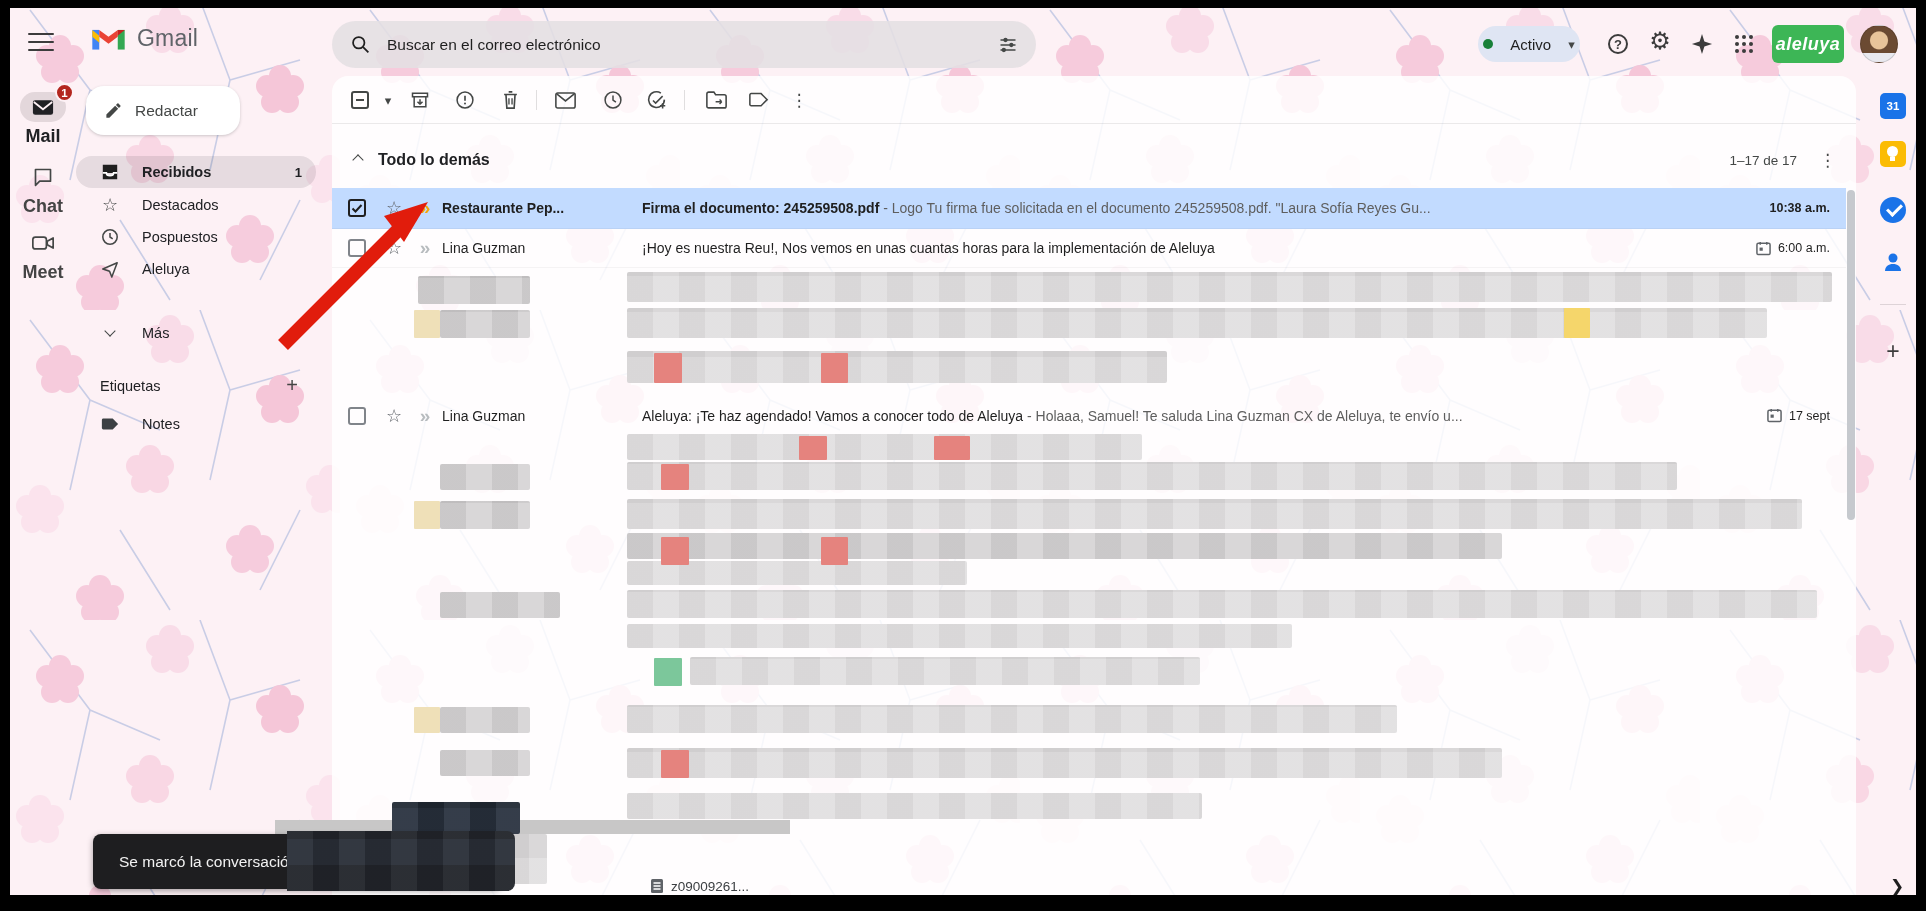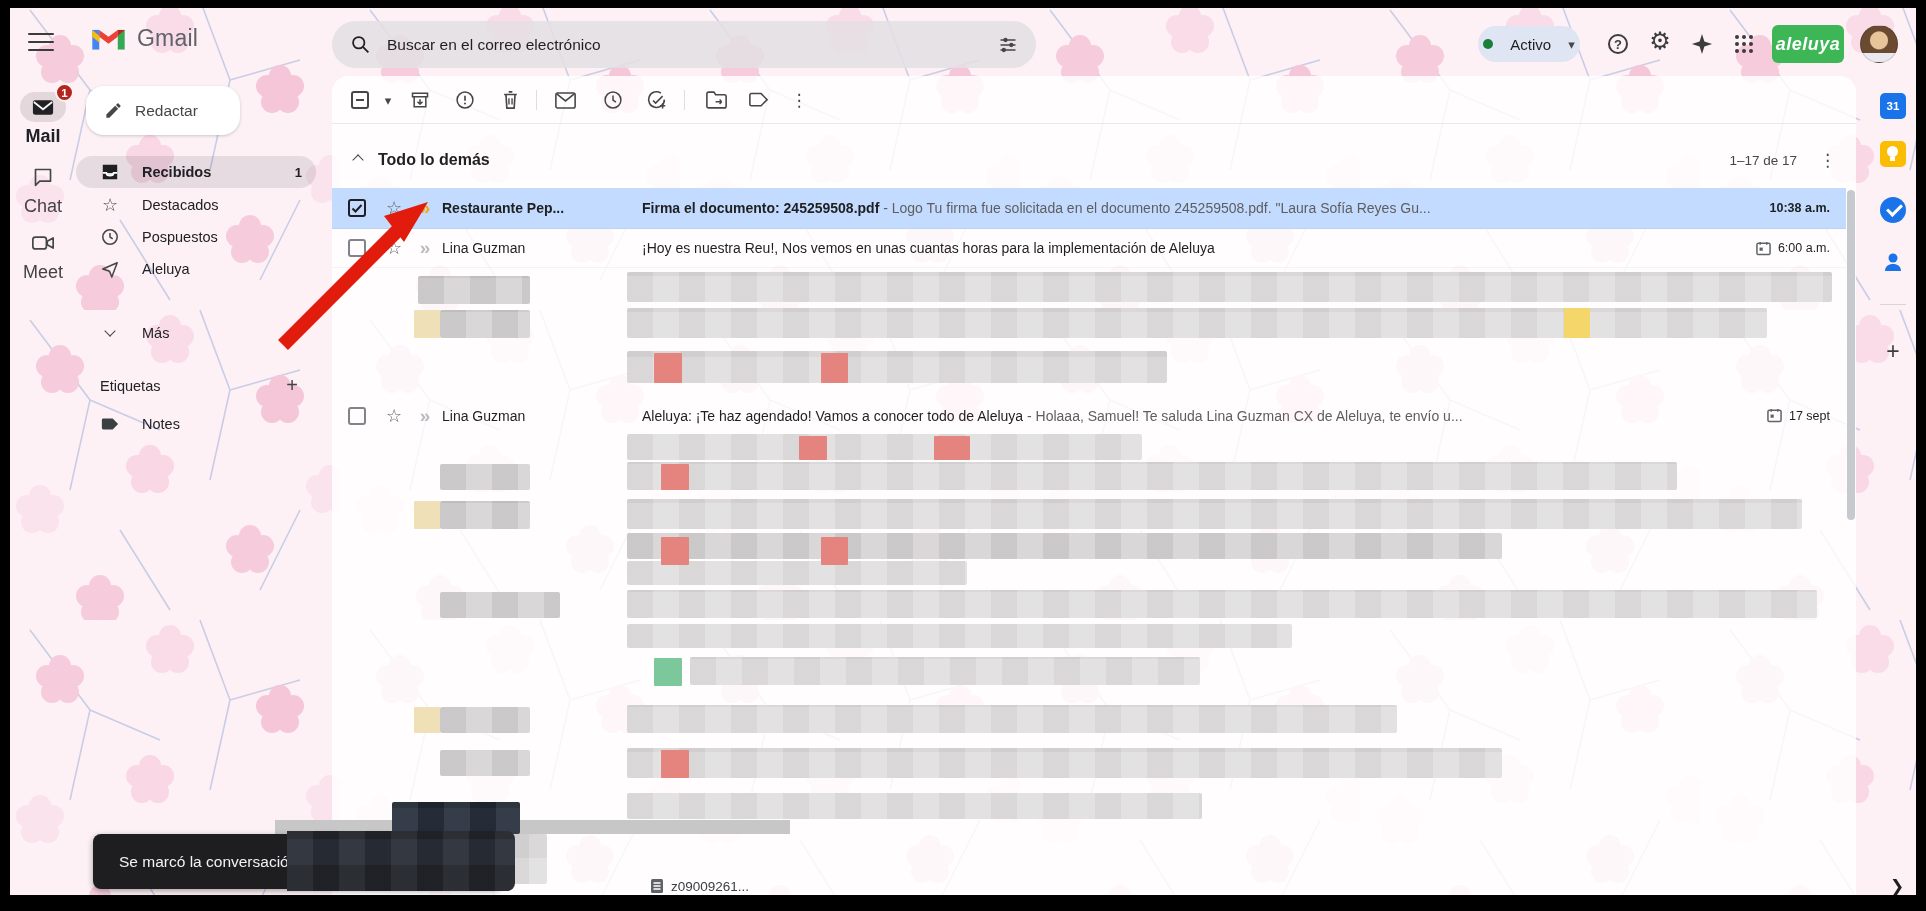--- a/index.html
+++ b/index.html
@@ -28,21 +28,21 @@
   .ws-logo { position:absolute; left:1772px; top:25px; width:72px; height:38px; background:#3db656; border-radius:6px; z-index:10; display:flex; align-items:center; justify-content:center;text-align:right; }
   .ws-logo span { color:#fff; font-size:18px; font-style:italic; font-weight:bold; letter-spacing:.5px; }
   .avatar { position:absolute; left:1860px; top:25px; width:38px; height:38px; border-radius:50%; z-index:10; cursor:pointer;
     background: linear-gradient(0deg,#e9e9ef 0 26%, rgba(0,0,0,0) 26%), radial-gradient(circle at 50% 40%, #e8c49a 0 30%, #6b4a32 34% 100%); border:1px solid rgba(0,0,0,.15); }
 
   
   .rail-item { position:absolute; left:12px; width:62px; z-index:10; text-align:center; cursor:pointer; }
   .rail-pill { width:46px; height:30px; margin:0 auto; border-radius:15px; display:flex; align-items:center; justify-content:center; position:relative; }
   .rail-item.active .rail-pill { background:rgba(68,60,64,.14); }
   .rail-lbl { font-size:18px; color:#202124; margin-top:4px; font-weight:600; }
-  .rail-item:not(.active) .rail-lbl { font-weight:400; color:#444; }
+  .rail-item:not(.active) .rail-lbl { font-weight:700; color:#444; }
   .badge { position:absolute; top:-9px; right:-8px; min-width:19px; height:19px; border-radius:10px; background:#b3261e; color:#fff; font-size:11.5px; font-weight:bold; display:flex; align-items:center; justify-content:center; border:2px solid #fdf1f5; }
 
   
   .compose { position:absolute; left:86px; top:86px; width:154px; height:49px; background:#fff; border-radius:18px; z-index:10; display:flex; align-items:center; gap:12px; padding:0 18px; box-shadow:0 1px 3px rgba(60,64,67,.25); cursor:pointer; }
   .compose span { font-size:15.5px; color:#444746; font-weight:500; }
   .nav-item { position:absolute; left:76px; width:240px; height:32px; border-radius:16px; z-index:10; display:flex; align-items:center; padding:0 14px 0 24px; gap:22px; cursor:pointer; color:#202124; font-size:14.5px; }
   .nav-item.sel { background:rgba(32,33,36,.10); font-weight:bold; }
   .nav-item .cnt { margin-left:auto; font-size:13px; font-weight:bold; }
   .nav-ico { width:20px; height:20px; display:flex; align-items:center; justify-content:center; color:#444746; }
   .glyph-star { font-size:18px; line-height:1; color:#444746; }

